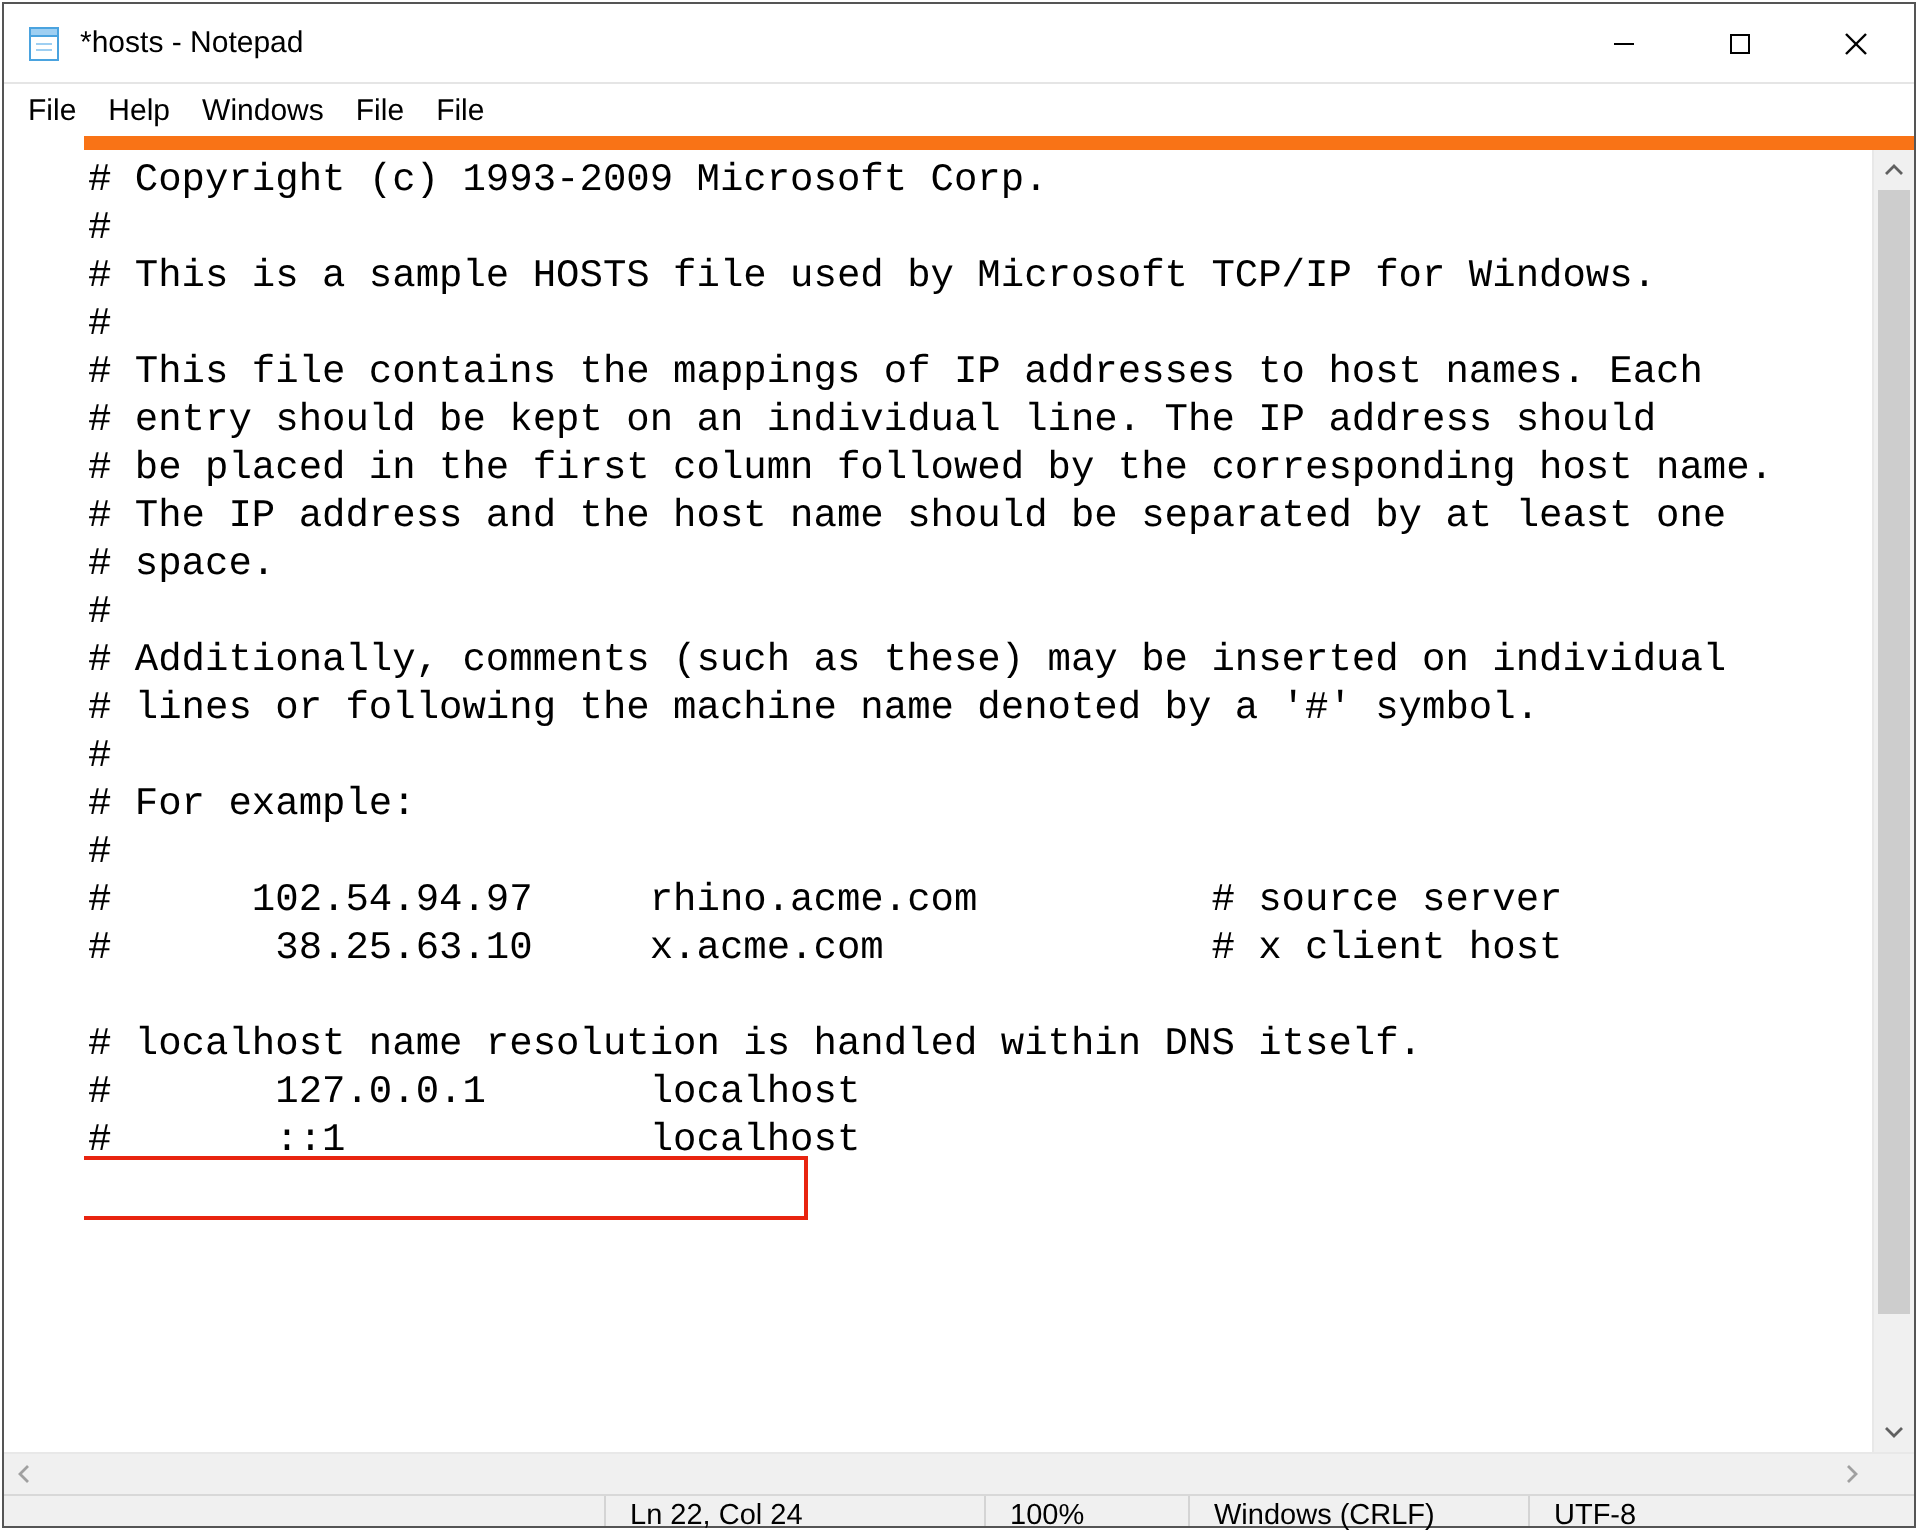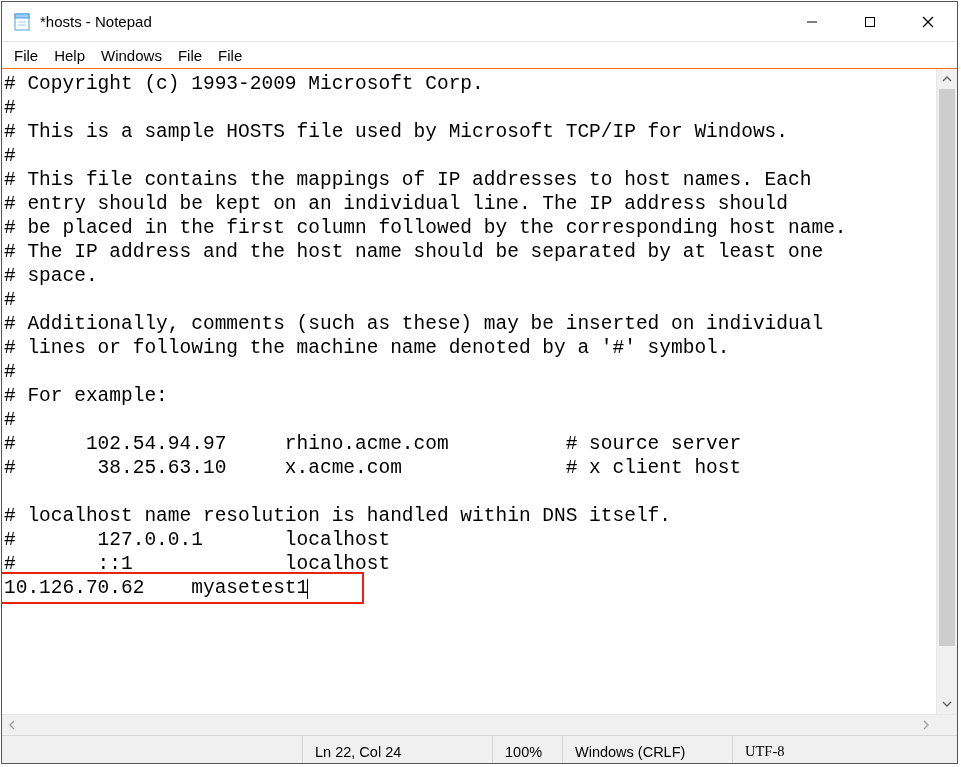--- a/index.html
+++ b/index.html
@@ -56,21 +56,22 @@
     background: #fff;
     user-select: none;
   }
   .menu-item { padding: 2px 8px; }
   
   .editor-wrap {
     flex: 1 1 auto;
     position: relative;
     display: flex;
     overflow: hidden;
-    border-top: 1px solid #f97316;
+    border-top: 7px solid #f97316;
+    margin-left: 40px;
   }
   .editor {
     flex: 1 1 auto;
     overflow: hidden;
     position: relative;
   }
   .text-content {
     font-family: Consolas, "Courier New", monospace;
     font-size: 19.5px;
     line-height: 24px;
@@ -116,38 +117,38 @@
     border-top:1px solid #e8e8e8;
   }
   .hscroll .arrow {
     width:20px; display:flex;align-items:center;justify-content:center;
     color:#909090;
   }
   .hscroll .track { flex:1; background:#f0f0f0; }
   .hscroll .corner { width:21px; background:#f0f0f0; }
   
   .statusbar {
-    height: 28px;
+    height: 16px;
     background:#f0f0f0;
     border-top:1px solid #d8d8d8;
     display:flex;
     font-size:14.5px;
     color:#000;
     user-select:none;
   }
   .status-cell {
     border-left:1px solid #d4d4d4;
     padding: 4px 12px 0 12px;
     display:flex; align-items:center;
   }
   .status-cell.first { border-left:none; flex: 0 0 300px;}
   .status-cell.pos { flex:0 0 190px; }
   .status-cell.zoom { flex:0 0 70px; }
-  .status-cell.eol { flex:0 0 170px; }
-  .status-cell.enc { flex:1;font-family:Liberation Serif, serif; }
+  .status-cell.eol { flex:0 0 170px;margin-left:32px; }
+  .status-cell.enc { flex:1; }
 </style>
 </head>
 <body>
 
 <div class="window">
 
   <div class="titlebar">
     <span class="app-icon">
       <svg viewBox="0 0 20 20" width="20" height="20">
         <rect x="3" y="2" width="14" height="16" fill="#fff" stroke="#4aa3df" stroke-width="1"></rect>
@@ -202,21 +203,20 @@
 # lines or following the machine name denoted by a '#' symbol.
 #
 # For example:
 #
 #      102.54.94.97     rhino.acme.com          # source server
 #       38.25.63.10     x.acme.com              # x client host
 
 # localhost name resolution is handled within DNS itself.
 #       127.0.0.1       localhost
 #       ::1             localhost
-<span id="hl-line">10.126.70.62    myasetest1<span class="caret"></span></span>
 <div class="highlight-box" style="left: -2px; top: 503px; width: 364.25px; height: 32px;"></div></div>
     </div>
     <div class="vscroll">
       <div class="arrow">
         <svg width="10" height="10">
             <polyline points="1,7 5,3 9,7" fill="none" stroke="#606060" stroke-width="1.4"></polyline>
           </svg>
       </div>
       <div class="track">
         <div class="thumb"></div>

